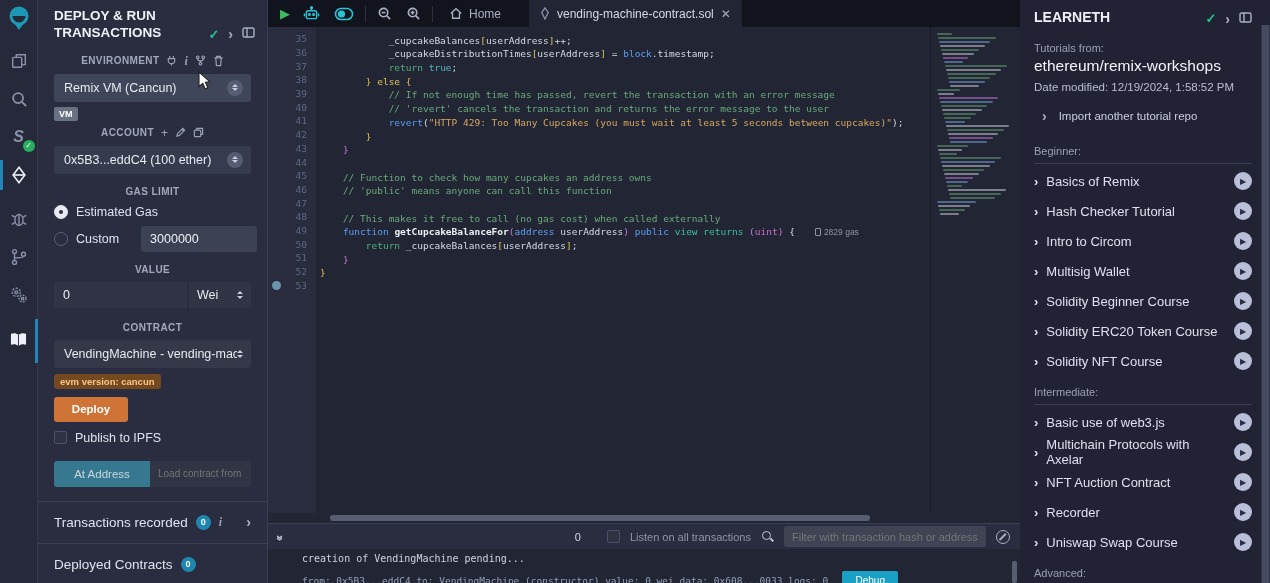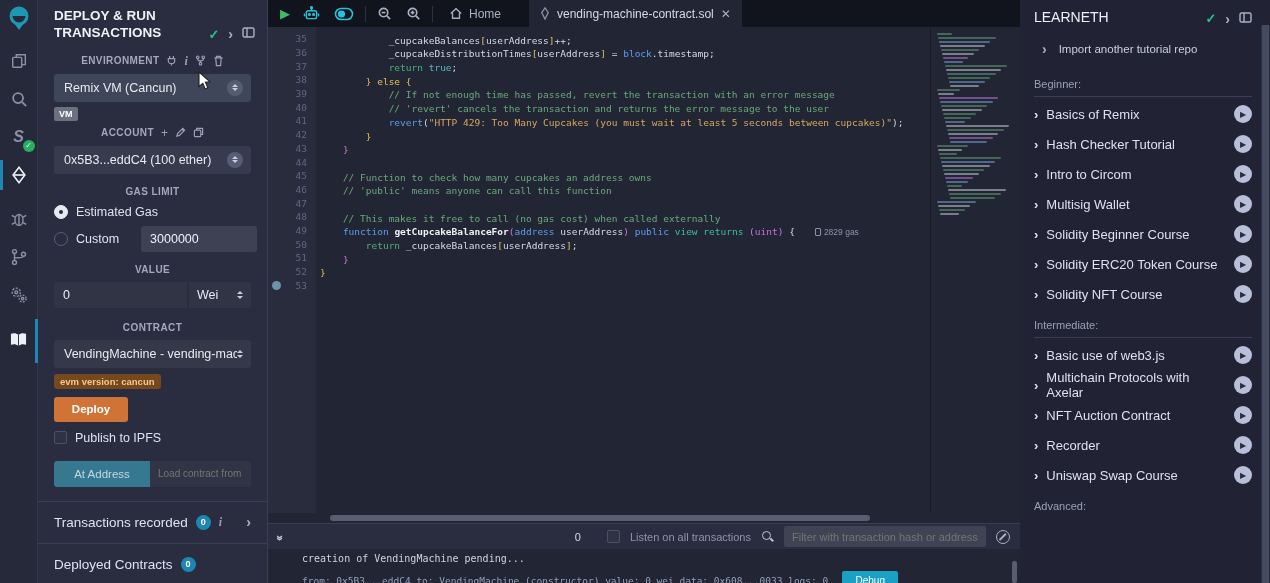--- a/index.html
+++ b/index.html
@@ -99,21 +99,21 @@
   .ban { width:14px; height:14px; border:1.5px solid #aab0c3; border-radius:50%; position:relative; }
   .ban::after { content:''; position:absolute; left:1px; top:5px; width:9px; height:1.5px; background:#aab0c3; transform:rotate(-45deg); }
   .termlog { height:34px; overflow:hidden; font-family:"DejaVu Sans Mono",monospace; font-size:10px; color:#ced3e0; padding:4px 0 0 34px; position:relative; }
   .txrow { display:flex; align-items:center; margin-top:7px; font-size:9.5px; color:#93a0b8; white-space:nowrap; overflow:hidden; }
   .debug-btn { margin-left:14px; width:56px; height:18px; background:#1aa0c4; color:#fff; border:none; border-radius:2px; font-size:10px; font-family:"Liberation Sans",sans-serif; flex-shrink:0; }
   .vthumb { position:absolute; right:3px; bottom:0; width:5px; height:22px; background:#585d72; border-radius:2px; }
 
   
   .learneth { width:250px; background:#212234; flex-shrink:0; padding:8px 18px 0 14px; position:relative; overflow:hidden; }
   .le-head { display:flex; align-items:center; }
-  .le-title { font-size:14px; font-weight:400; color:#eef0f8; }
+  .le-title { font-size:14px; font-weight:700; color:#eef0f8; }
   .le-meta { margin-top:16px; }
   .le-from { font-size:11px; color:#9aa0b4; }
   .le-repo { font-size:15.5px; color:#f2f4fa; margin-top:3px; }
   .le-date { font-size:11.5px; color:#b9bece; margin-top:6px; }
   .import-row { display:flex; align-items:center; gap:12px; margin:16px 0 0 8px; color:#c9cede; font-size:11.5px; }
   .tut-sections { margin-top:22px; }
   .sec-lbl { font-size:11px; color:#9aa0b4; margin-top:10px; }
   .sec-hr { border:none; border-top:1px solid #3a3e52; margin:6px 0 2px; }
   .tut-row { display:flex; align-items:center; height:30px; gap:8px; }
   .tut-chev { color:#e2e5f0; font-size:13px; font-weight:700; }
@@ -553,20 +553,25 @@
         <span class="check">✓</span>
         <span class="chev">›</span>
         <span class="pane-ico">
           <svg width="13" height="11" viewBox="0 0 13 11" fill="none" stroke="currentColor" stroke-width="1.4">
               <rect x="1" y="1" width="11" height="9" rx="1.5"></rect>
               <line x1="5" y1="1" x2="5" y2="10"></line>
             </svg>
         </span>
       </div>
     </div>
+    <div class="le-meta">
+      <div class="le-from">Tutorials from:</div>
+      <div class="le-repo">ethereum/remix-workshops</div>
+      <div class="le-date">Date modified: 12/19/2024, 1:58:52 PM</div>
+    </div>
     <div class="import-row">
       <span class="chev">›</span>
       <span>Import another tutorial repo</span>
     </div>
     <div class="tut-sections">
         <div class="sec-lbl">Beginner:</div>
         <hr class="sec-hr">
         <div class="tut-row">
           <span class="tut-chev">›</span>
           <span class="tut-name">Basics of Remix</span>

